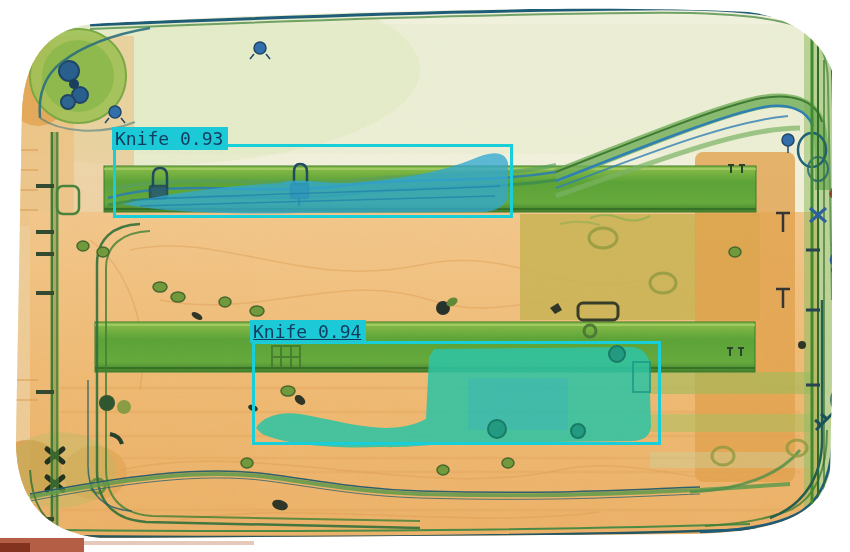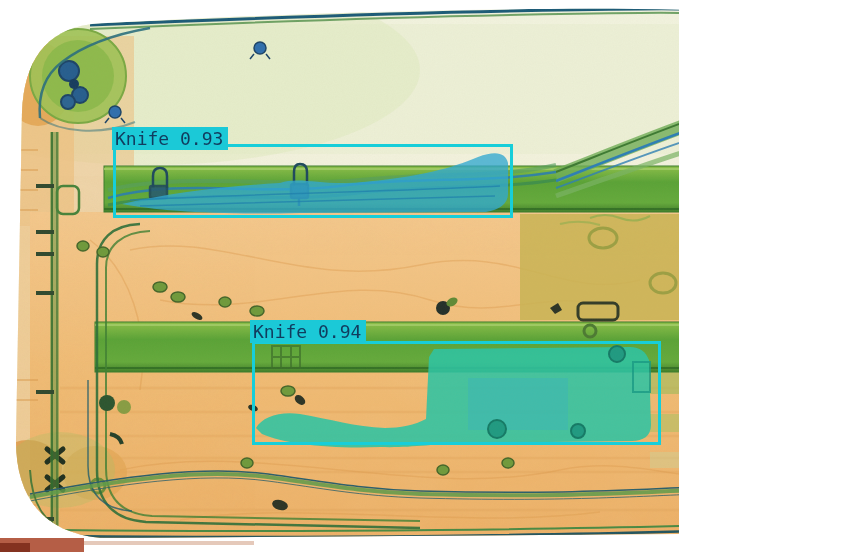--- a/index.html
+++ b/index.html
@@ -1,16 +1,16 @@
 <!DOCTYPE html>
 <html><head>
 <meta charset="utf-8">
 <style>
   html,body{margin:0;padding:0;background:#fff;}
-  #stage{position:relative;width:679px;height:552px;overflow:hidden;background:#7dd3fc;
+  #stage{position:relative;width:832px;height:552px;overflow:hidden;background:#7dd3fc;
          font-family:"DejaVu Sans Mono", monospace;}
   #xray{position:absolute;left:0;top:0;}
   #detections{position:absolute;left:0;top:0;width:100%;height:100%;}
   .det{position:absolute;left:0;top:0;}
   .det-box{position:absolute;border:3px solid var(--box-color,#17ced9);box-sizing:border-box;}
   .det-label{position:absolute;background:var(--label-bg,#1bc9d7);color:var(--label-fg,#113c5e);
              font-size:18px;line-height:23px;height:23px;padding:0 5px 0 3px;white-space:nowrap;
              letter-spacing:0px;}
 </style>
 </head>
@@ -331,17 +331,17 @@
   </g>
 </svg>
 
 <div id="detections">
       <div class="det">
     <div class="det-box" style="left: 113px; top: 144px; width: 400px; height: 74px;"></div>
     <div class="det-label" style="left: 112px; top: 127px;">Knife 0.93</div>
   </div>
       <div class="det">
     <div class="det-box" style="left: 252px; top: 341px; width: 409px; height: 104px;"></div>
-    <div class="det-label" style="left: 250px; top: 320px;">Knife 0.94</div>
+    <div class="det-label" style="left: 250px; top: 320px; text-decoration: underline;">Knife 0.94</div>
   </div>
     </div>
 
 </div>
 
 </body></html>

